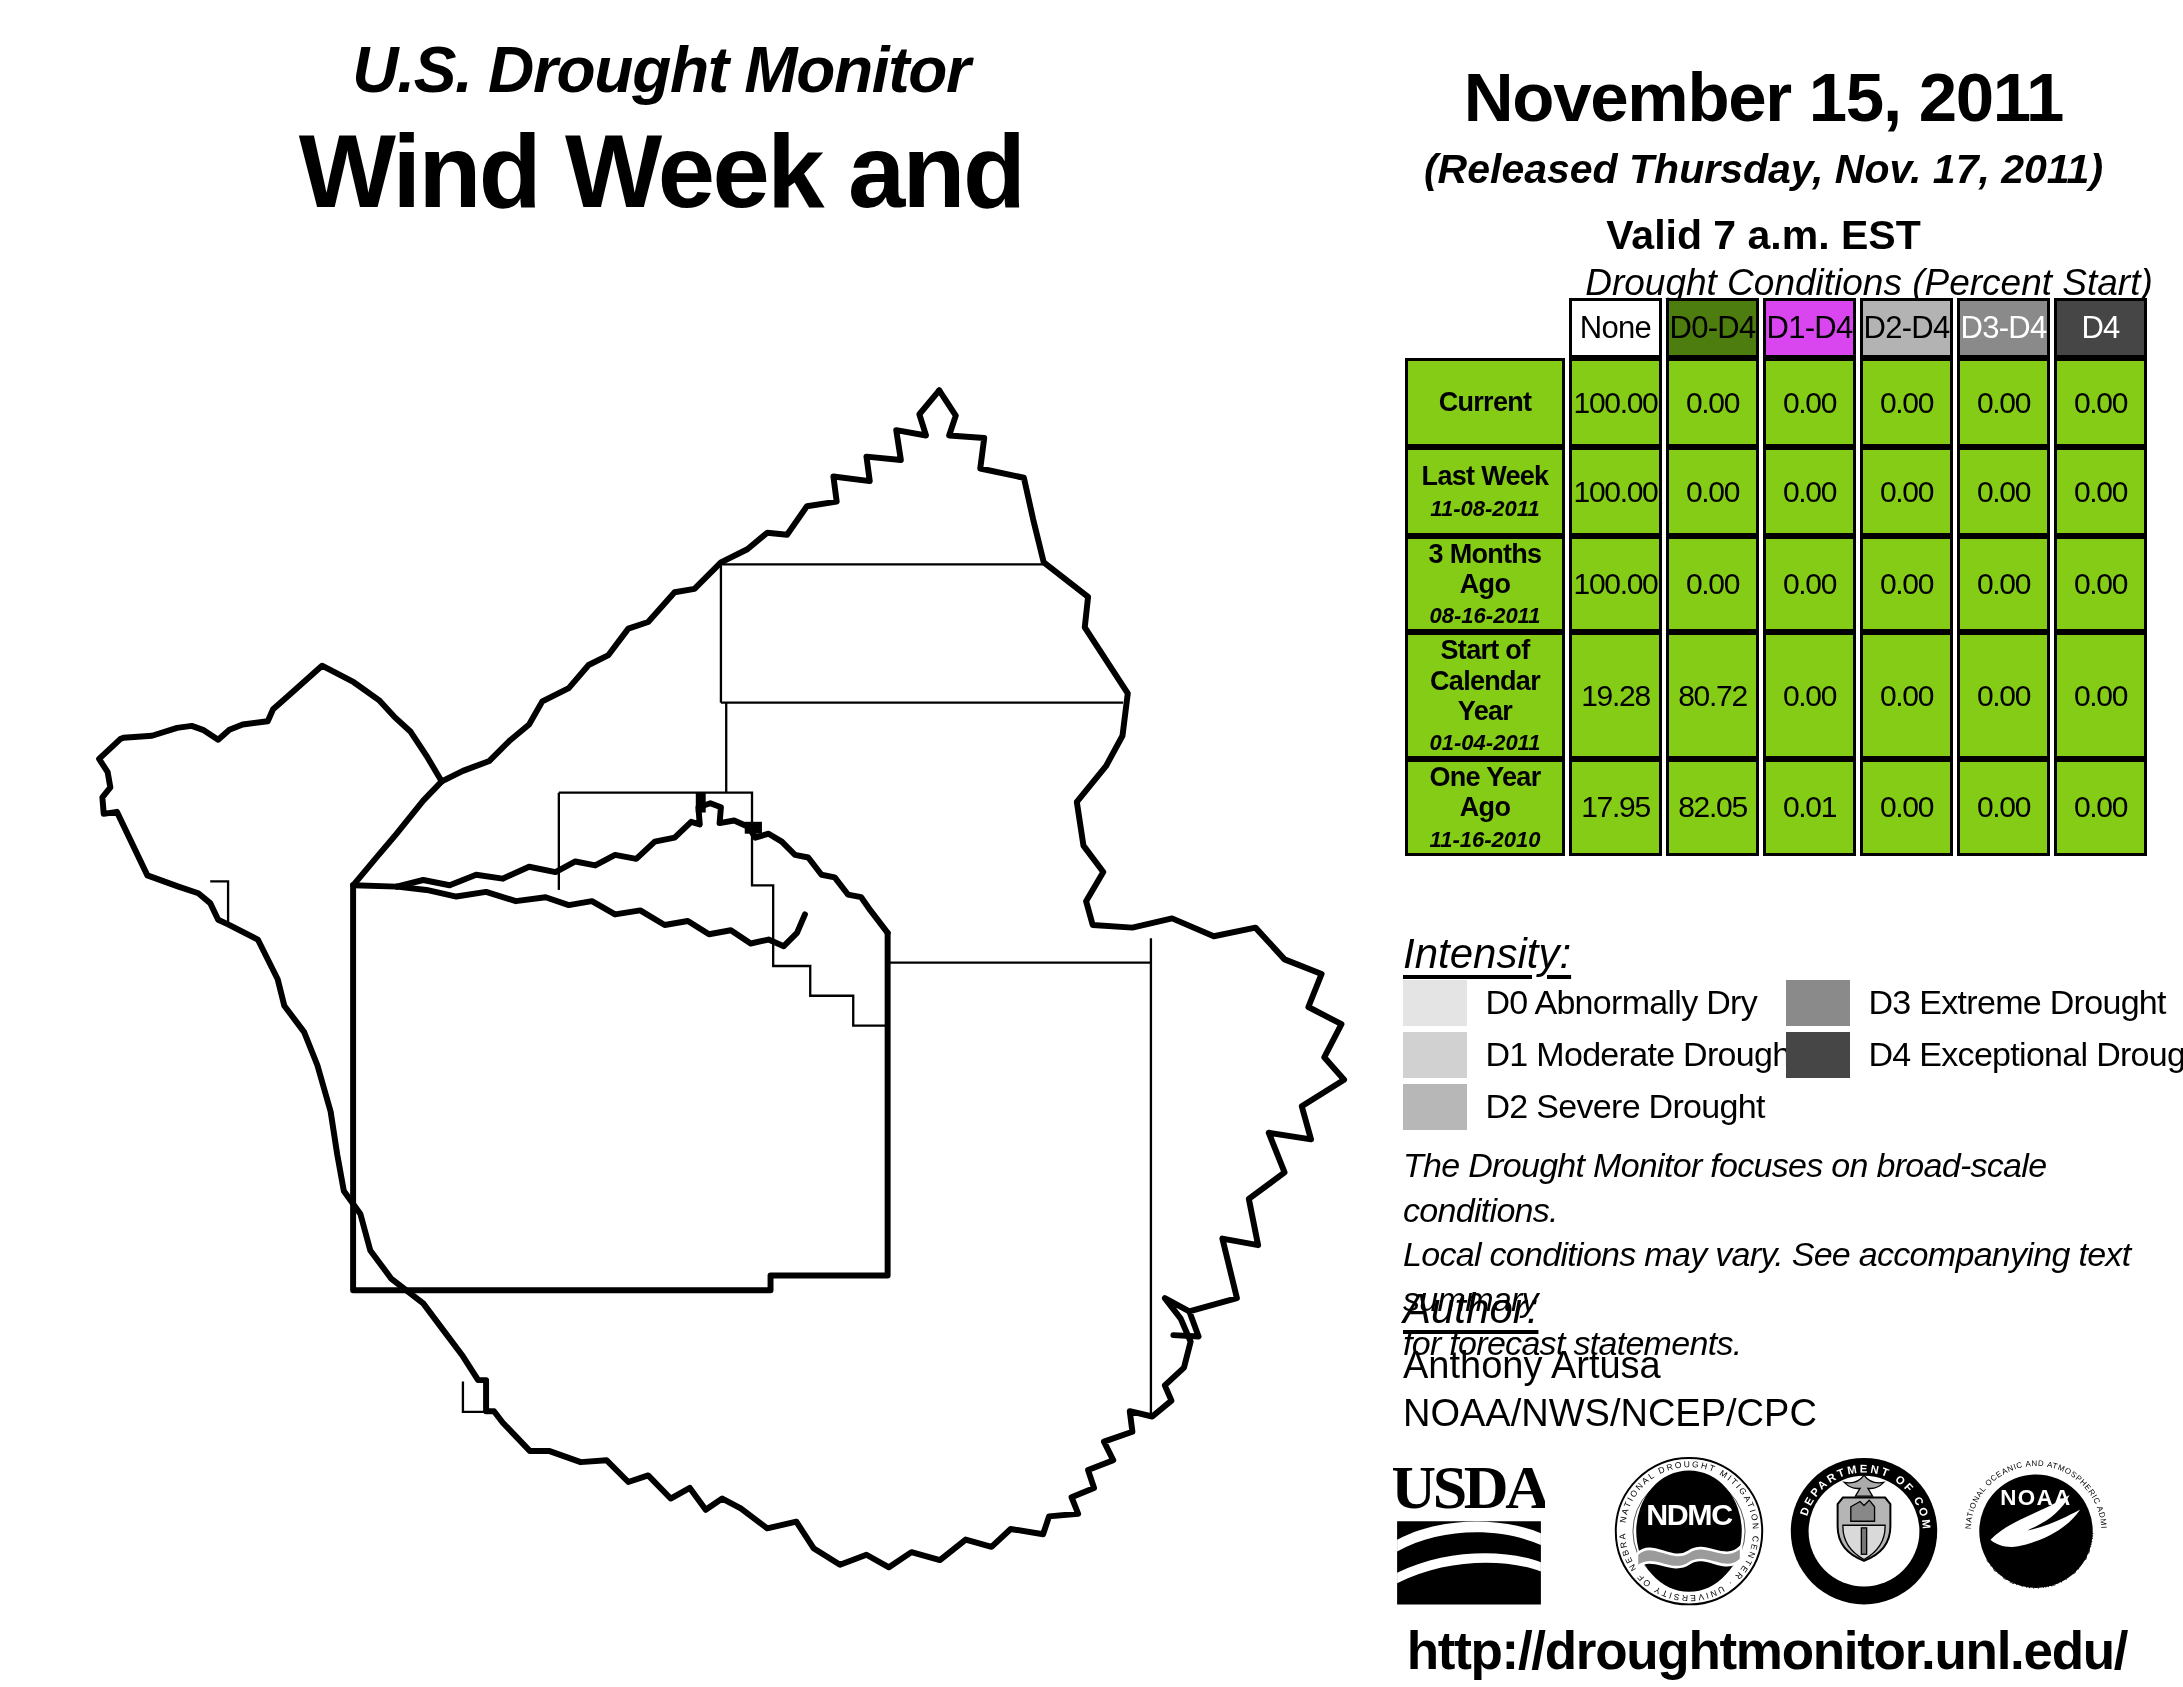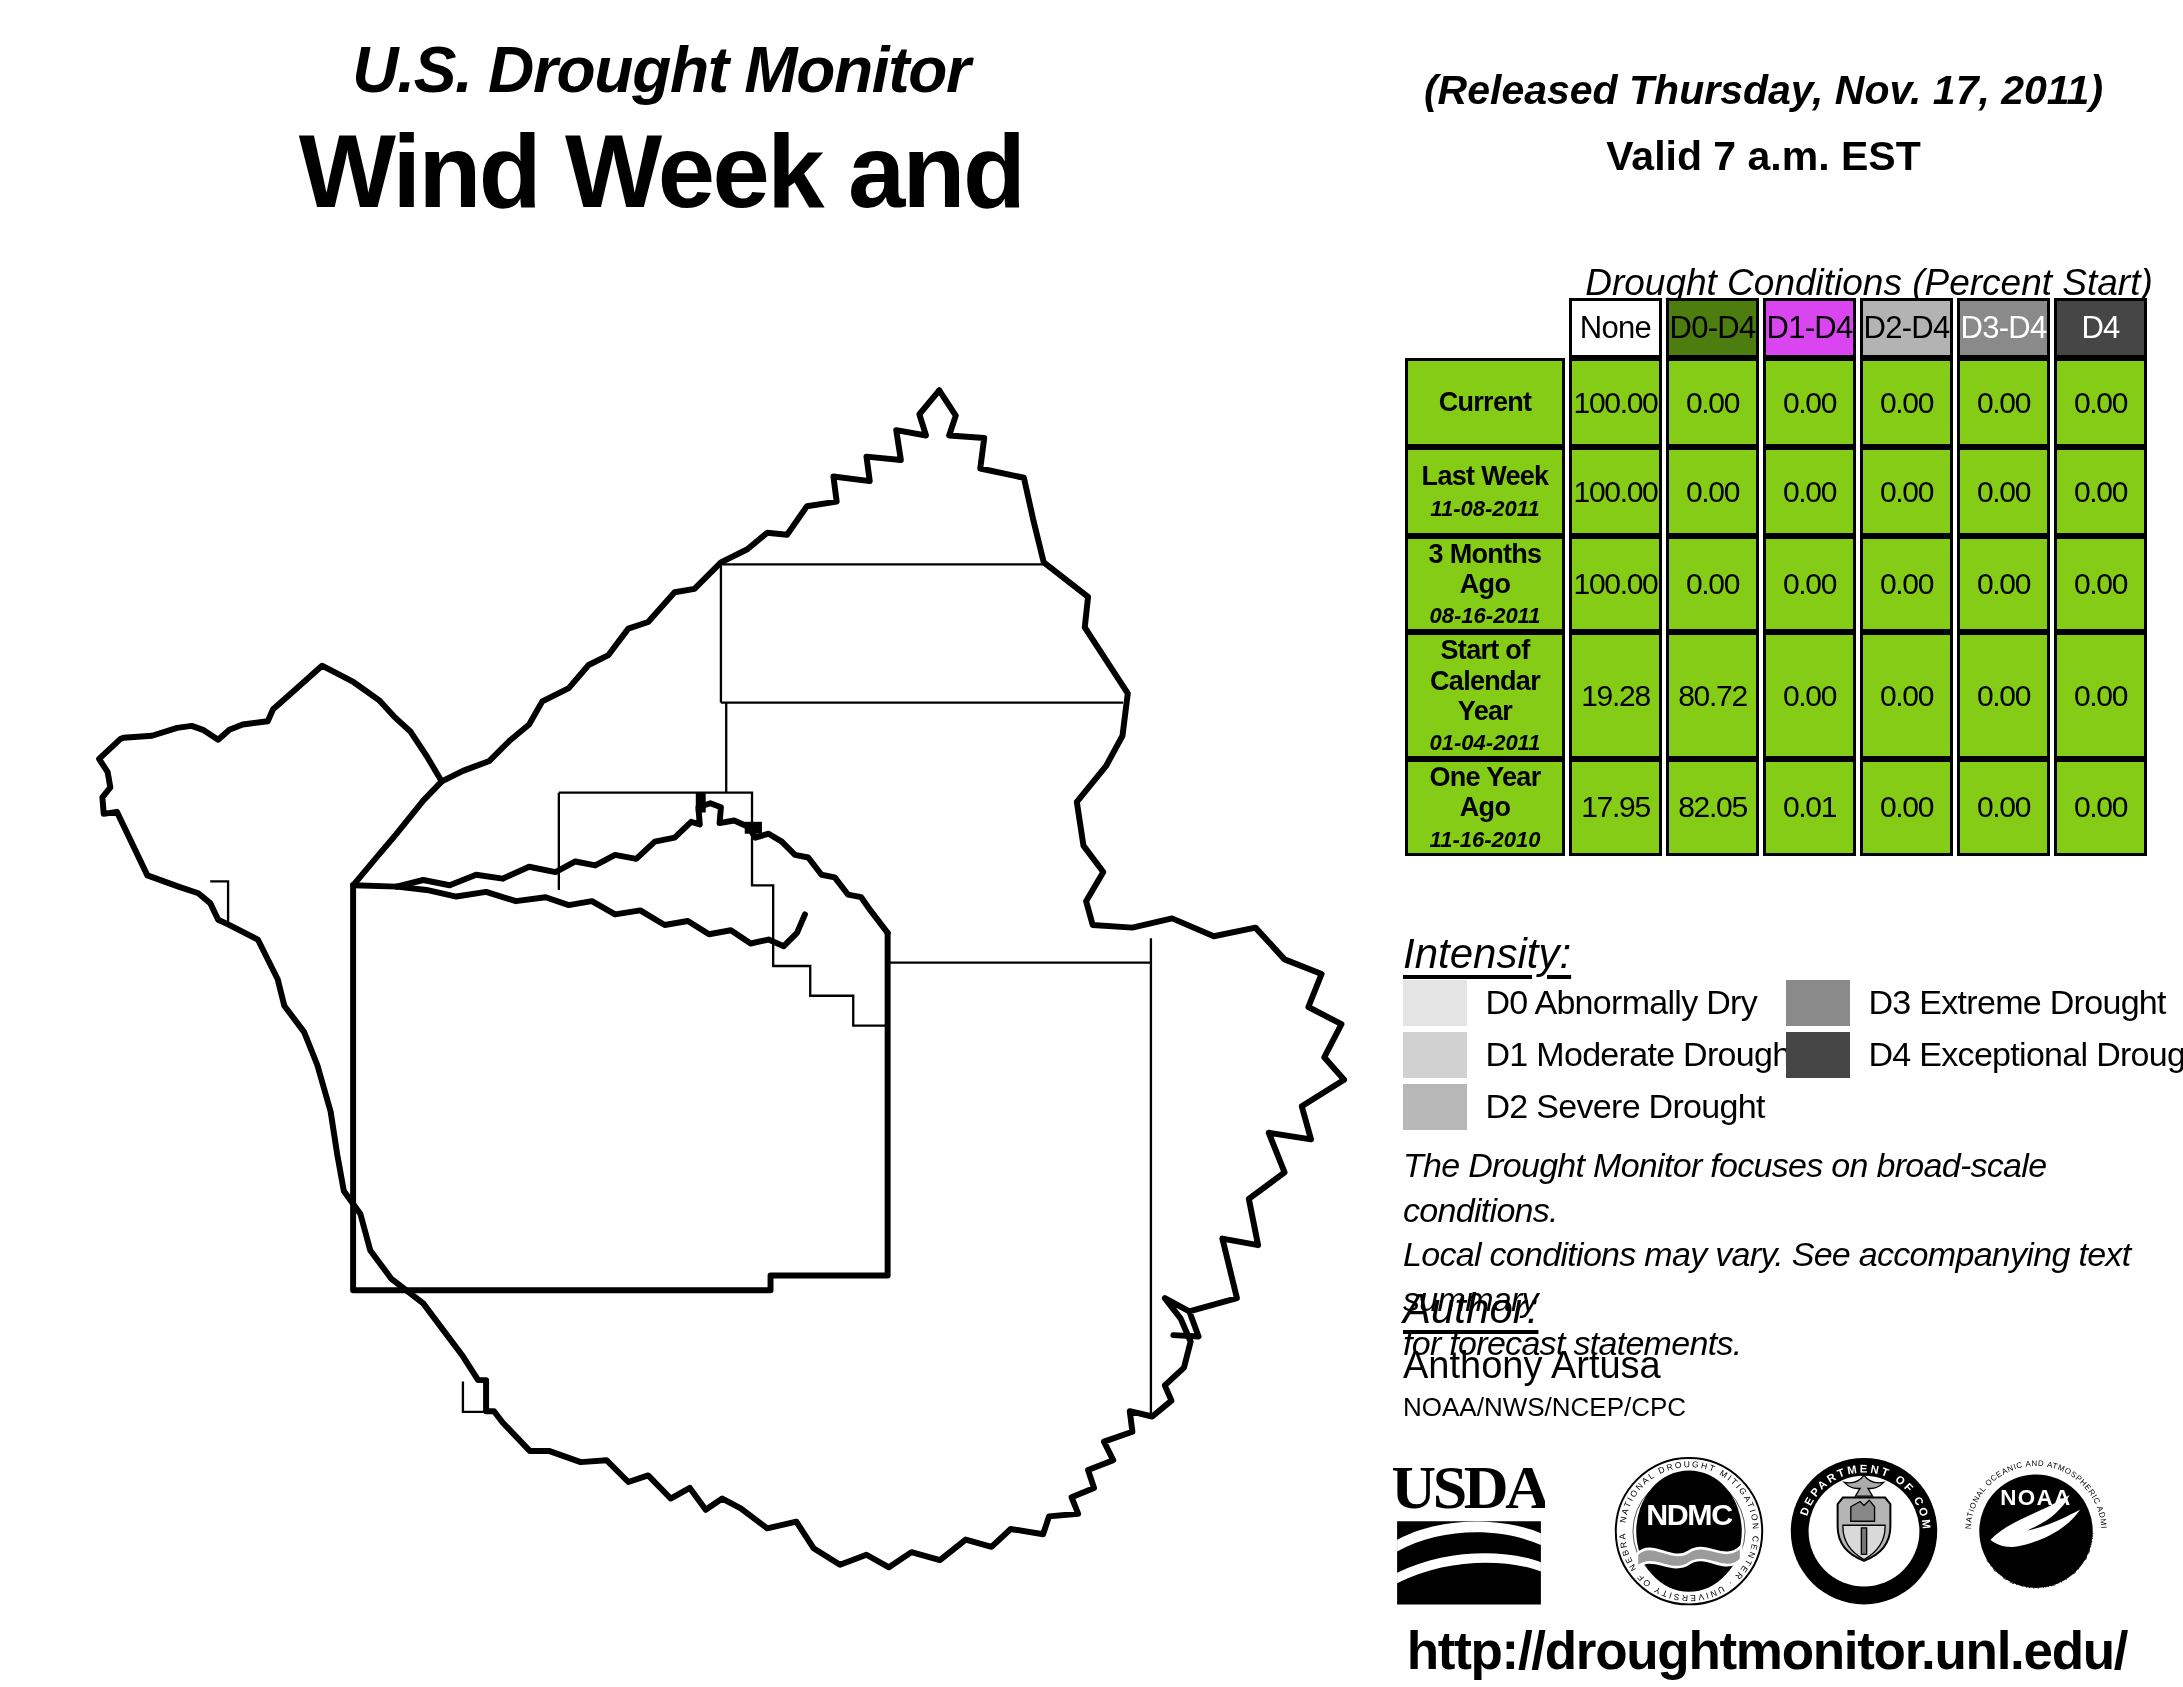--- a/index.html
+++ b/index.html
@@ -37,21 +37,21 @@
   .section-heading{font-style:italic;font-size:42px;text-decoration:underline;text-underline-offset:6.6px;}
   #legend-heading{left:1403px;top:930px;}
   .legend-item{position:absolute;display:flex;align-items:center;height:49px;}
   .swatch{width:64px;height:46px;display:inline-block;flex:0 0 auto;}
   .legend-label{font-size:34px;margin-left:18.5px;white-space:nowrap;letter-spacing:-0.7px;}
 
   
   #disclaimer{left:1403px;top:1143px;width:774px;font-style:italic;font-size:34px;line-height:1.31;letter-spacing:-0.7px;}
   #author-heading{left:1403px;top:1285px;}
   #author-name{left:1403px;top:1344px;font-size:38px;}
-  #author-affil{left:1403px;top:1392px;font-size:26px;text-align:center;}
+  #author-affil{left:1403px;top:1392px;font-size:38px;text-align:center;}
 
   
   .logo{position:absolute;top:1454px;width:152px;height:155px;}
   #usda-logo{left:1393px;}
   #ndmc-logo{left:1613px;}
   #doc-logo{left:1788px;}
   #noaa-logo{left:1960px;}
 
   
   #site-url{left:1350px;top:1620px;width:834px;text-align:center;font-weight:bold;font-size:53px;letter-spacing:-1.3px;}
@@ -68,20 +68,21 @@
 <body>
 
 <div class="abs" id="title-block">
   <div class="supertitle">U.S. Drought Monitor</div>
   <div class="main-title">
     <div>Wind Week and</div>
   </div>
 </div>
 
 <div class="abs" id="date-block">
+  <div class="report-date">November 15, 2011</div>
   <div class="released-line">(Released Thursday, Nov. 17, 2011)</div>
   <div class="valid-line">Valid 7 a.m. EST</div>
 </div>
 
 <div class="abs table-caption">Drought Conditions (Percent Start)</div>
 
 <table class="abs" id="drought-table">
   <colgroup>
     <col style="width:160px">
       <col style="width:93px">

